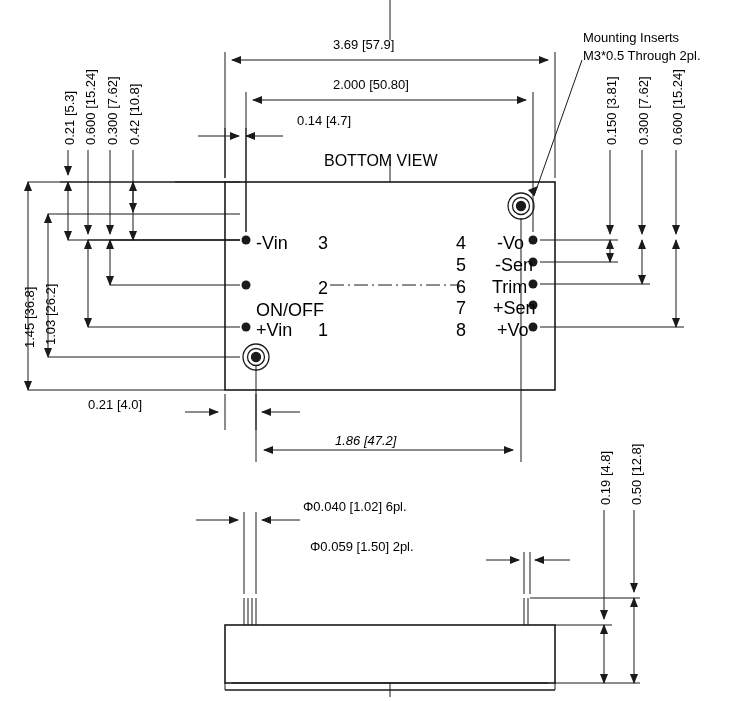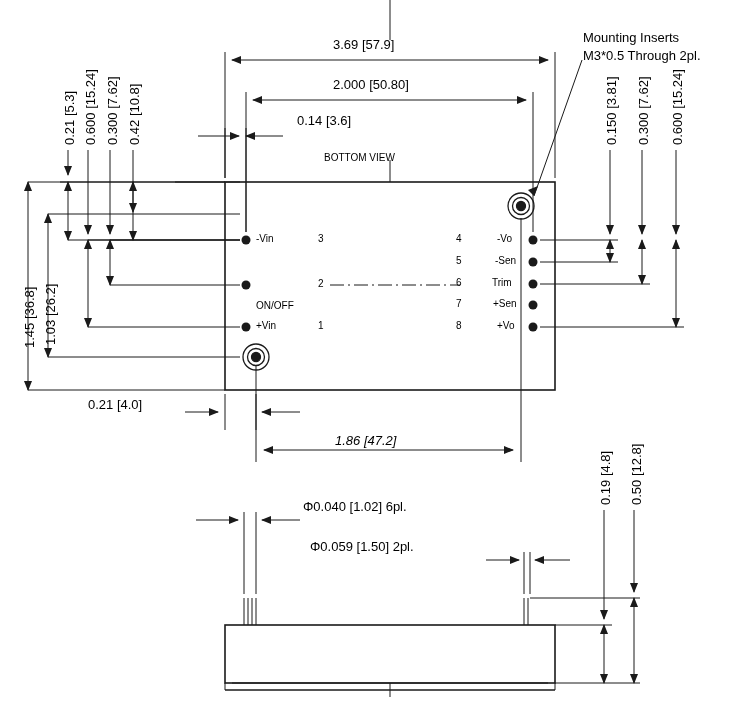--- a/index.html
+++ b/index.html
@@ -28,22 +28,22 @@
     font-family: "Liberation Sans", sans-serif;
     color: #000;
     white-space: nowrap;
     line-height: 1;
   }
   .lbl.v {
     transform-origin: 0 0;
     transform: rotate(-90deg);
   }
   .s13 { font-size: 13px; }
-  .s12 { font-size: 10px; }
-  .s14 { font-size: 10px; }
+  .s12 { font-size: 18px; }
+  .s14 { font-size: 16px; }
 </style>
 </head>
 <body>
 
 <div id="root">
 
   <svg class="draw" viewBox="0 0 751 701">
     <defs>
       <marker id="ar" markerWidth="10" markerHeight="8" refX="9" refY="4" orient="auto" markerUnits="userSpaceOnUse">
         <path d="M0,0 L10,4 L0,8 z" fill="#1a1a1a"></path>
@@ -182,21 +182,21 @@
     </g>
   </svg>
 
   <div class="lbl s14" style="left:324px; top:153px;">BOTTOM VIEW</div>
 
   <div class="lbl s13" style="left:583px; top:31px;">Mounting Inserts</div>
   <div class="lbl s13" style="left:583px; top:49px;">M3*0.5 Through 2pl.</div>
 
   <div class="lbl s13" style="left:333px; top:38px;">3.69 [57.9]</div>
   <div class="lbl s13" style="left:333px; top:78px;">2.000 [50.80]</div>
-  <div class="lbl s13" style="left:297px; top:114px;">0.14 [3.6]</div>
+  <div class="lbl s13" style="left:297px; top:114px;">0.14 [4.7]</div>
 
   <div class="lbl s13 v" style="left:63px; top:145px;">0.21 [5.3]</div>
   <div class="lbl s13 v" style="left:84px; top:145px;">0.600 [15.24]</div>
   <div class="lbl s13 v" style="left:106px; top:145px;">0.300 [7.62]</div>
   <div class="lbl s13 v" style="left:128px; top:145px;">0.42 [10.8]</div>
   <div class="lbl s13 v" style="left:23px; top:348px;">1.45 [36.8]</div>
   <div class="lbl s13 v" style="left:44px; top:345px;">1.03 [26.2]</div>
 
   <div class="lbl s13 v" style="left:605px; top:145px;">0.150 [3.81]</div>
   <div class="lbl s13 v" style="left:637px; top:145px;">0.300 [7.62]</div>

